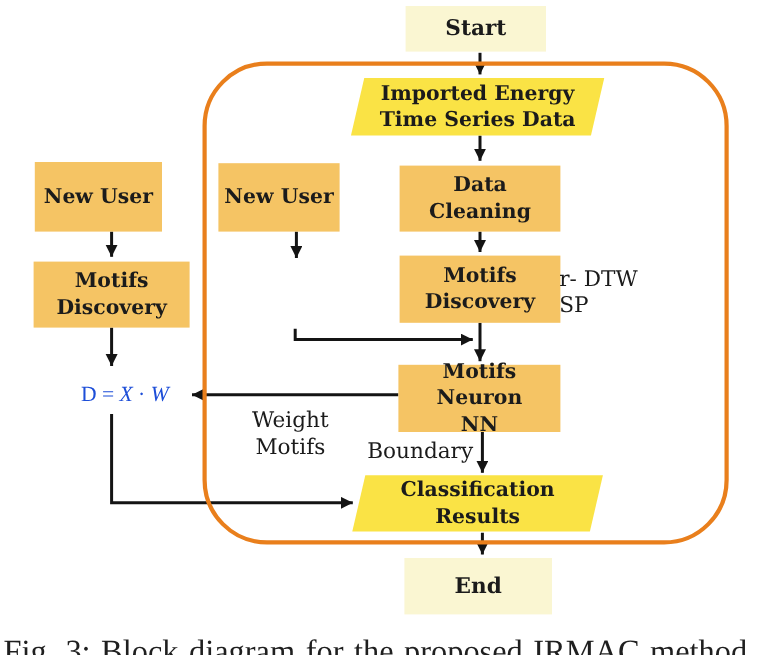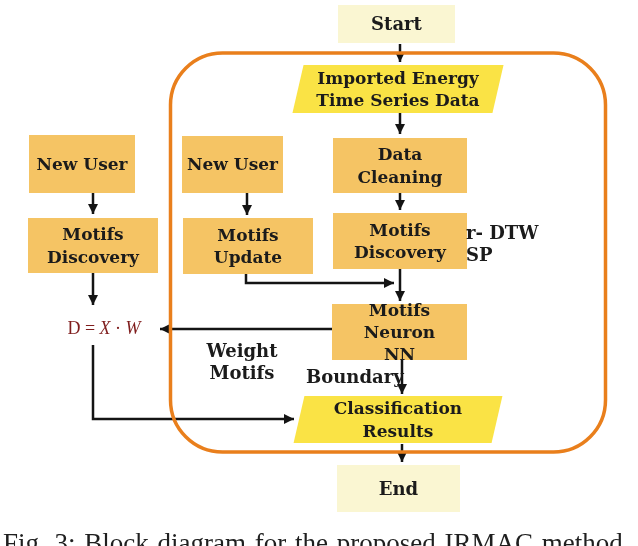--- a/index.html
+++ b/index.html
@@ -10,24 +10,24 @@
   .boundary-rect{fill:none;stroke:var(--container-stroke,#E97F1C);stroke-width:3.5px;}
   .node{position:absolute;display:flex;align-items:center;justify-content:center;
         text-align:center;font-weight:700;color:var(--text,#1b1b1b);
         font-size:17px;line-height:1.3;z-index:2;}
   .node-label{white-space:pre-line;}
   .terminator{background:var(--terminator-fill,#FAF6D2);border-radius:0;font-size:18px;text-align:right;}
   .process{background:var(--process-fill,#F5C464);}
   .io{background:transparent;}
   .io::before{content:"";position:absolute;top:0;bottom:0;left:6px;right:6px;
         background:var(--io-fill,#FAE345);transform:skewX(-13deg);z-index:-1;}
-  .edge-label{position:absolute;font-weight:700;color:var(--text,#1b1b1b);
+  .edge-label{position:absolute;font-weight:400;color:var(--text,#1b1b1b);
         font-size:18px;line-height:1.2;text-align:center;white-space:pre-line;z-index:2;}
   .formula{position:absolute;left:42px;top:318px;width:124px;text-align:center;
-        font-family:"Liberation Serif", serif;font-size:18px;color:#7f1d1d;z-index:2;}
+        font-family:"Liberation Serif", serif;font-size:18px;color:#1d4ed8;z-index:2;}
   .formula .it{font-style:italic;}
   .caption{position:absolute;left:3px;top:528px;width:635px;
         font-family:"Liberation Serif", serif;font-size:27px;color:#1f1f1f;
         white-space:nowrap;word-spacing:2px;z-index:2;}
 </style>
 </head>
 <body>
 
 <div id="fig">
 
@@ -71,23 +71,20 @@
 
   <div class="node process" style="left:333px;top:138px;width:134px;height:55px">
     <span class="node-label">Data Cleaning</span>
   </div>
 
   <div class="node process" style="left:28px;top:218px;width:130px;height:55px">
     <span class="node-label">Motifs
 Discovery</span>
   </div>
 
-  <div class="node process" style="left:183px;top:218px;width:130px;height:56px">
-    <span class="node-label">Motifs Update</span>
-  </div>
 
   <div class="node process" style="left:333px;top:213px;width:134px;height:56px">
     <span class="node-label">Motifs
 Discovery</span>
   </div>
 
   <div class="node process" style="left:332px;top:304px;width:135px;height:56px">
     <span class="node-label">Motifs Neuron
 NN</span>
   </div>

